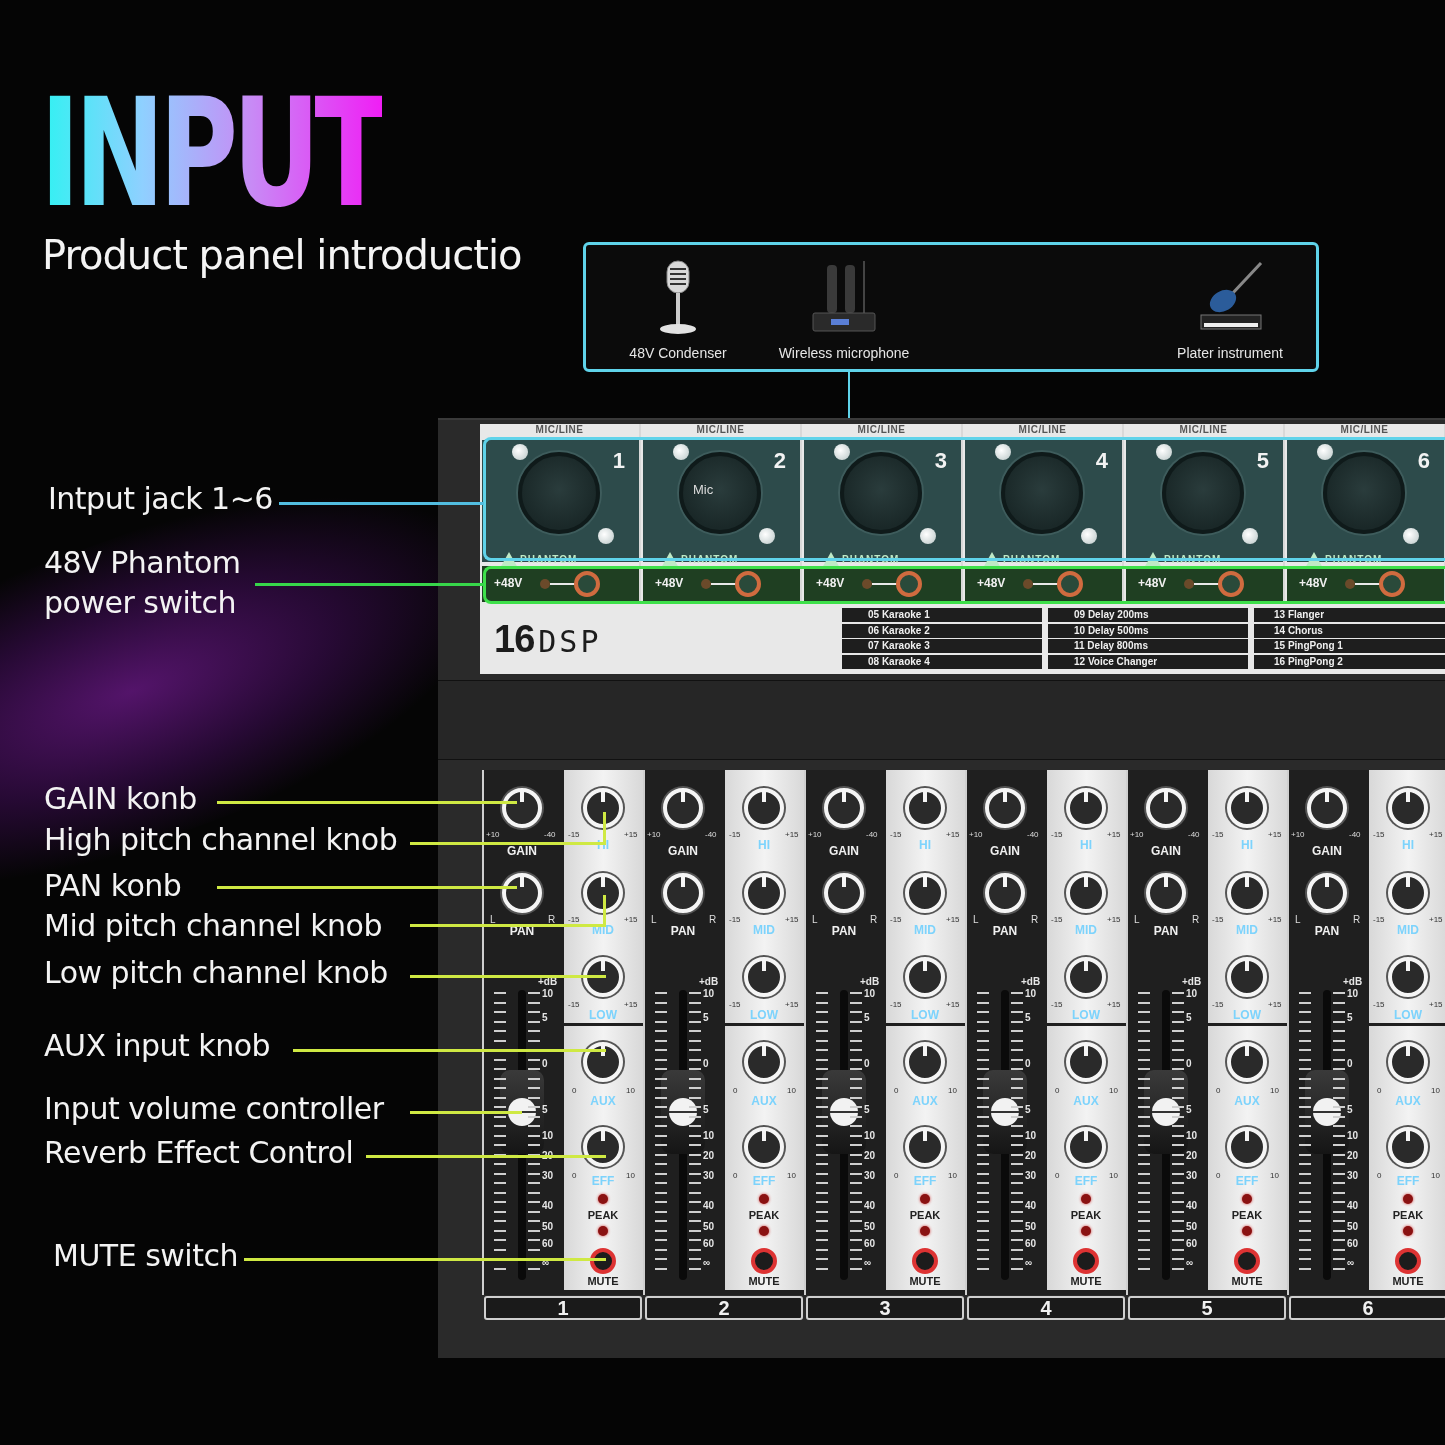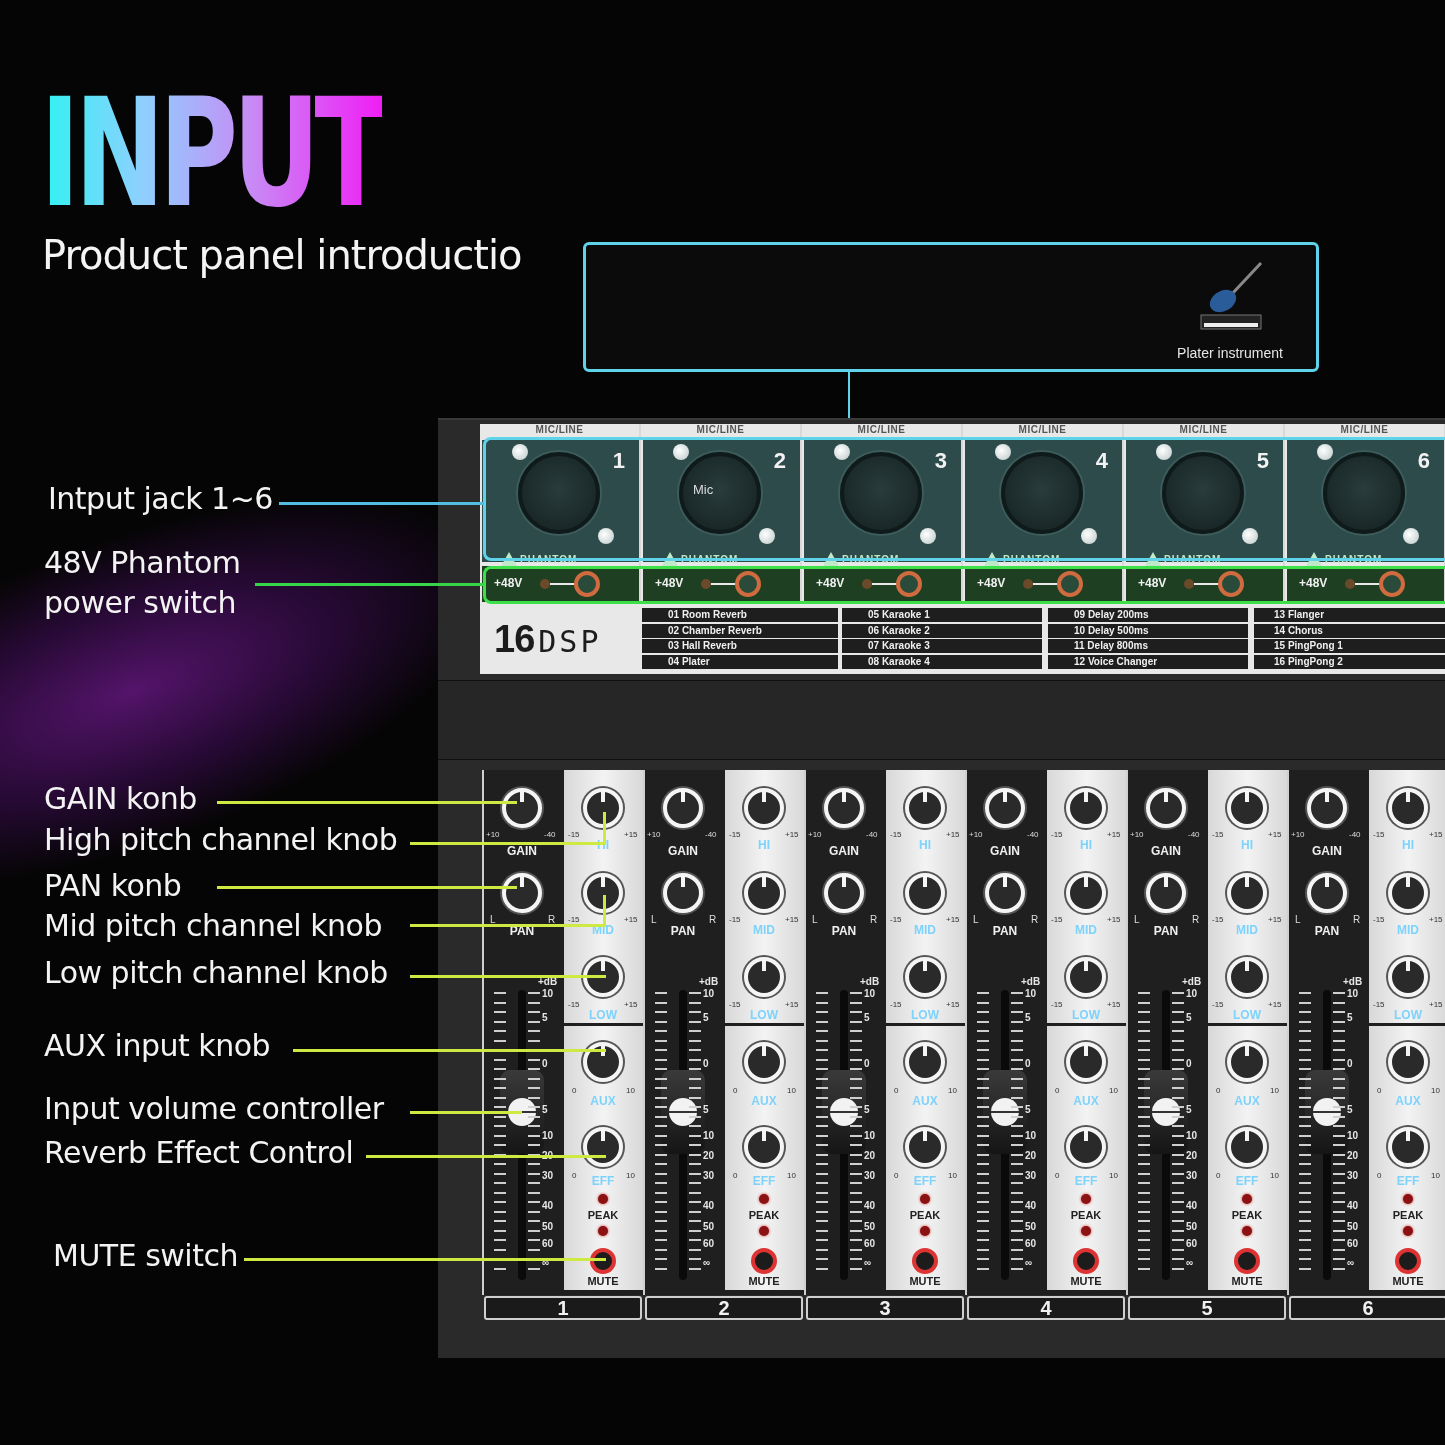--- a/index.html
+++ b/index.html
@@ -78,20 +78,42 @@
 </style>
 </head>
 <body>
 
 <div class="bg-glow"></div>
 
 <div class="title">INPUT</div>
 <div class="subtitle">Product panel introductio</div>
 
 <div class="source-box">
+  <div class="source" style="left:0">
+    <svg class="ico" viewBox="0 0 70 78">
+      <rect x="24" y="2" width="22" height="32" rx="11" fill="#d9d9d9" stroke="#888"></rect>
+      <line x1="27" y1="10" x2="43" y2="10" stroke="#333" stroke-width="2"></line>
+        <line x1="27" y1="15" x2="43" y2="15" stroke="#333" stroke-width="2"></line>
+        <line x1="27" y1="20" x2="43" y2="20" stroke="#333" stroke-width="2"></line>
+        <line x1="27" y1="25" x2="43" y2="25" stroke="#333" stroke-width="2"></line>
+      <rect x="33" y="34" width="4" height="34" fill="#ccc"></rect>
+      <ellipse cx="35" cy="70" rx="18" ry="5" fill="#e2e2e2"></ellipse>
+    </svg>
+    <div class="lbl">48V Condenser</div>
+  </div>
+  <div class="source" style="left:166px">
+    <svg class="ico" viewBox="0 0 70 78">
+      <rect x="18" y="6" width="10" height="48" rx="4" fill="#3a3a3a"></rect>
+      <rect x="36" y="6" width="10" height="48" rx="4" fill="#3a3a3a"></rect>
+      <line x1="55" y1="2" x2="55" y2="58" stroke="#444" stroke-width="2"></line>
+      <rect x="4" y="54" width="62" height="18" rx="2" fill="#2a2a2a" stroke="#555"></rect>
+      <rect x="22" y="60" width="18" height="6" fill="#5a7fd6"></rect>
+    </svg>
+    <div class="lbl">Wireless microphone</div>
+  </div>
   <div class="source" style="left:552px">
     <svg class="ico" viewBox="0 0 70 78">
       <line x1="36" y1="36" x2="66" y2="4" stroke="#888" stroke-width="3"></line>
       <ellipse cx="28" cy="42" rx="14" ry="10" fill="#2b5c9a" transform="rotate(-30 28 42)"></ellipse>
       <rect x="6" y="56" width="60" height="14" fill="#222" stroke="#777"></rect>
       <rect x="9" y="64" width="54" height="4" fill="#eee"></rect>
     </svg>
     <div class="lbl">Plater instrument</div>
   </div>
 </div>
@@ -209,26 +231,20 @@
         <span class="wire"></span>
         <span class="btn"></span>
       </div>
   </div>
 </div>
 <div class="outline-cyan"></div>
 <div class="outline-green"></div>
 
 <div class="dsp">
   <div class="logo"><span>16</span><span class="dsp-t">DSP</span></div>
-  <div class="fx-col" style="left:160px;width:196px">
-    <div class="fx-item">01 Room Reverb</div>
-    <div class="fx-item">02 Chamber Reverb</div>
-    <div class="fx-item">03 Hall Reverb</div>
-    <div class="fx-item">04 Plater</div>
-  </div>
   <div class="fx-col" style="left:360px;width:200px">
     <div class="fx-item">05 Karaoke 1</div>
     <div class="fx-item">06 Karaoke 2</div>
     <div class="fx-item">07 Karaoke 3</div>
     <div class="fx-item">08 Karaoke 4</div>
   </div>
   <div class="fx-col" style="left:566px;width:200px">
     <div class="fx-item">09 Delay 200ms</div>
     <div class="fx-item">10 Delay 500ms</div>
     <div class="fx-item">11 Delay 800ms</div>

